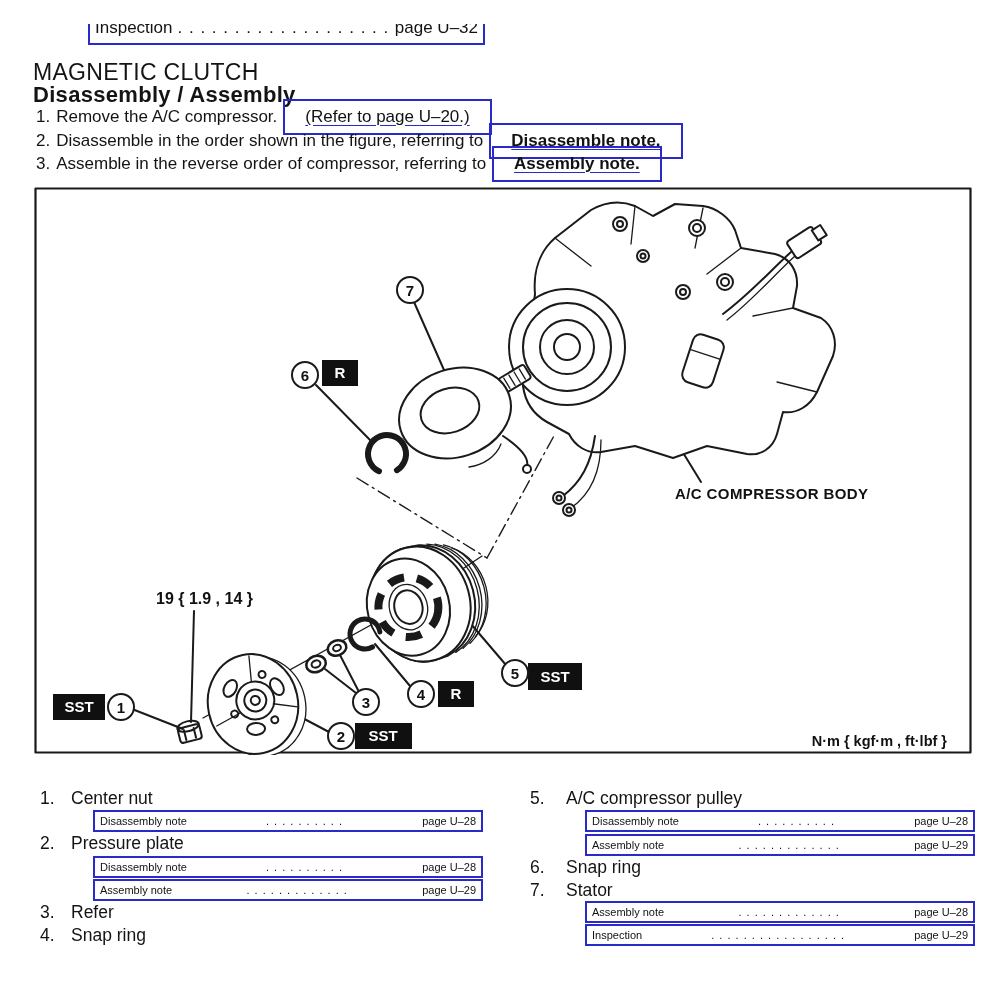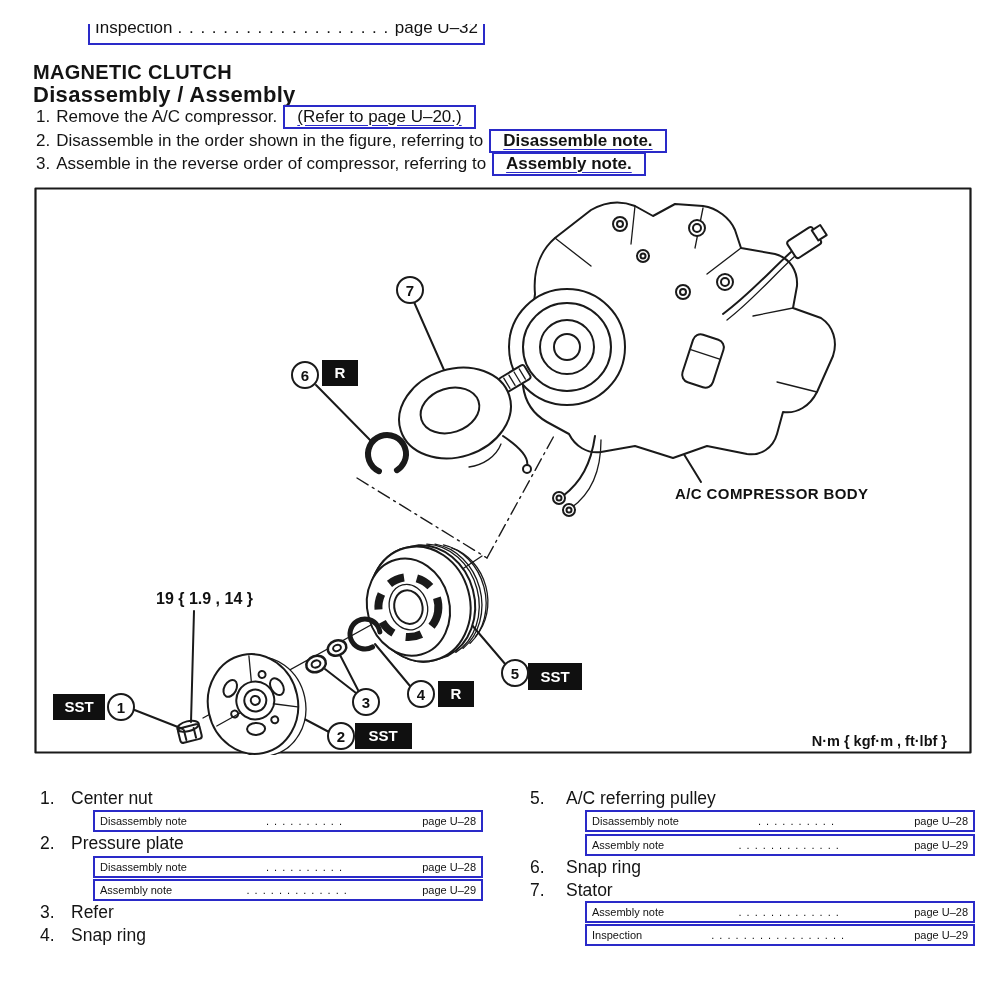--- a/index.html
+++ b/index.html
@@ -17,28 +17,28 @@
   .leader { padding:0 5px; font-size:17px; }
   .leader .lab { white-space:nowrap; }
   .leader .dots { flex:1 1 auto; overflow:hidden; white-space:nowrap; text-align:center; padding:0 5px; letter-spacing:1px; }
   .leader .pg { white-space:nowrap; }
 
   
   #partial-link-clip { left:88px; top:24px; width:397px; height:22px; overflow:hidden; }
   #partial-link-clip .link-box { position:absolute; left:0; top:-13px; width:397px; height:34px; }
 
   
-  .h-title { font-weight:bold; font-size:20px; letter-spacing:0.3px; line-height:20px; }
+  .h-title { font-weight:normal; font-size:23px; letter-spacing:0.3px; line-height:20px; }
   .h-sub   { font-weight:bold; font-size:22px; letter-spacing:0.3px; line-height:20px; }
 
   
   .step { display:flex; align-items:center; font-size:17px; line-height:22px; height:24px; }
   .step .n { margin-right:6px; }
   .step .inline-link {
-    margin-left:6px; height:24px; padding:0 12px; display:inline-flex; align-items:center;
+    margin-left:6px; height:36px; padding:0 20px; display:inline-flex; align-items:center;
     text-decoration:underline; text-decoration-color:#2a2ac8; text-underline-offset:3px;
   }
   .step .bold { font-weight:bold; }
 
   
   .part-item { font-size:17.5px; line-height:20px; display:flex; }
   .part-item .n { display:inline-block; }
   .pl-left .n  { width:31px; }
   .pl-right .n { width:36px; }
   .list-link { height:22px; font-size:11px; }
@@ -296,21 +296,21 @@
     <span class="n">3.</span>
     <span>Refer</span>
   </div>
   <div class="abs part-item pl-left" style="left:40px; top:925px;">
     <span class="n">4.</span>
     <span>Snap ring</span>
   </div>
 
   <div class="abs part-item pl-right" style="left:530px; top:788px;">
     <span class="n">5.</span>
-    <span>A/C referring pulley</span>
+    <span>A/C compressor pulley</span>
   </div>
   <div class="abs link-box leader list-link" style="left:585px; top:810px; width:390px;">
     <span class="lab">Disassembly note</span>
     <span class="dots">. . . . . . . . . .</span>
     <span class="pg">page U–28</span>
   </div>
   <div class="abs link-box leader list-link" style="left:585px; top:834px; width:390px;">
     <span class="lab">Assembly note</span>
     <span class="dots">. . . . . . . . . . . . .</span>
     <span class="pg">page U–29</span>

